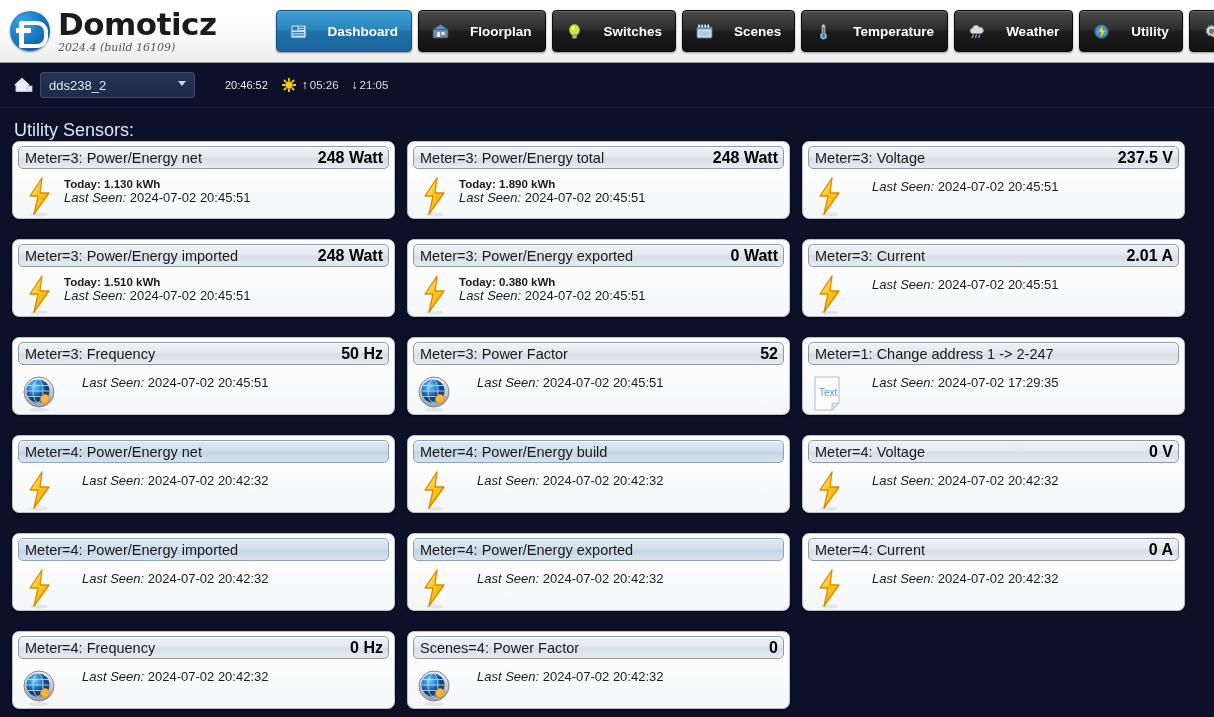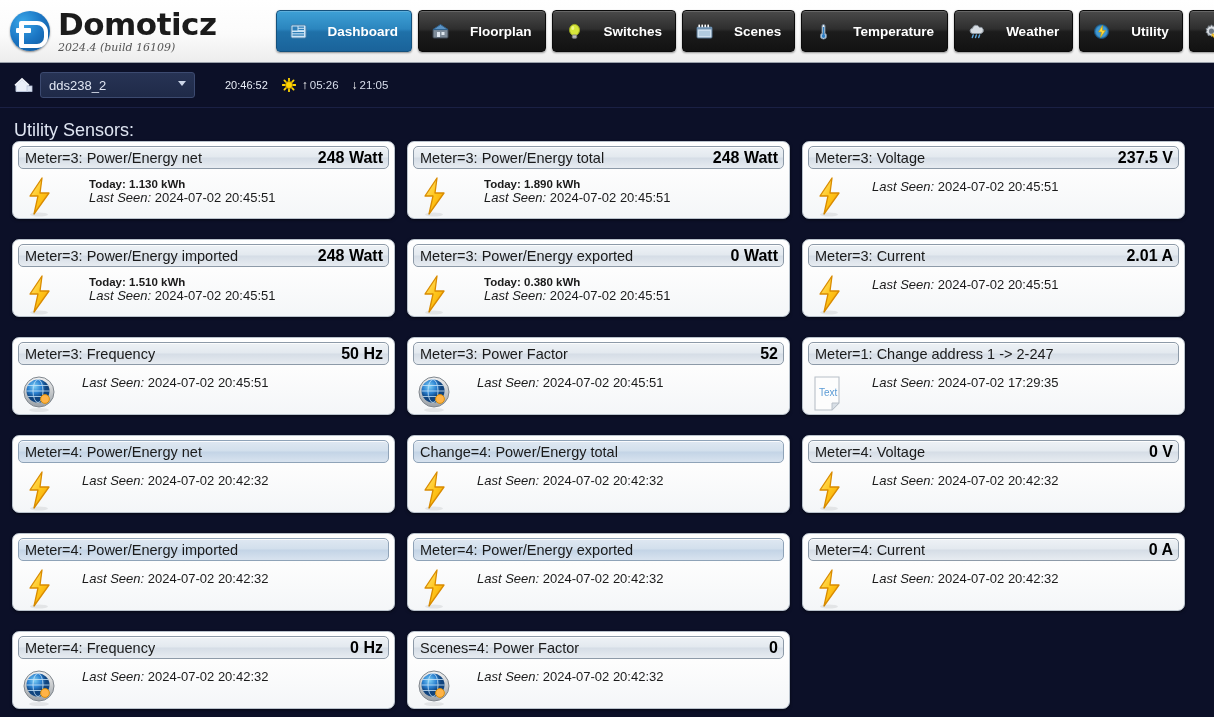--- a/index.html
+++ b/index.html
@@ -213,21 +213,21 @@
     align-items: flex-start;
     padding: 6px 0 0 2px;
     height: 47px;
   }
   .card-ico {
     width: 38px; height: 42px;
     flex: 0 0 auto;
     margin-right: 6px;
     display: block;
   }
-  .card-lines { padding-top: 2px; margin-left: 25px; }
+  .card-lines { padding-top: 2px; }
   .card-lines.centered { padding-top: 5px; }
   .line-today {
     font-size: 11.5px;
     font-weight: bold;
     color: #1a1a1a;
     line-height: 14px;
   }
   .line-seen {
     font-size: 13px;
     color: #1a1a1a;
@@ -619,21 +619,21 @@
             <path d="M22 3 L10 21 H18 L14 39 L29 18 H20 Z" fill="url(#boltg)" stroke="#d98b00" stroke-width="1.3" stroke-linejoin="round"></path>
             <ellipse cx="19" cy="39.5" rx="9" ry="2" fill="#000" opacity="0.07"></ellipse>
           </svg>
           <div class="card-lines centered indent">
             <div class="line-seen"><em>Last Seen:</em> <span>2024-07-02 20:42:32</span></div>
           </div>
         </div>
       </div>
       <div class="card">
         <div class="card-head blue">
-          <span class="card-title">Change=4: Power/Energy total</span>
+          <span class="card-title">Meter=4: Power/Energy build</span>
           <span class="card-value"></span>
         </div>
         <div class="card-body">
           <svg class="card-ico" viewBox="0 0 38 42">
             <defs>
               <linearGradient id="boltg" x1="0" y1="0" x2="1" y2="1">
                 <stop offset="0" stop-color="#ffe680"></stop>
                 <stop offset="0.5" stop-color="#ffc61a"></stop>
                 <stop offset="1" stop-color="#f5a000"></stop>
               </linearGradient>

